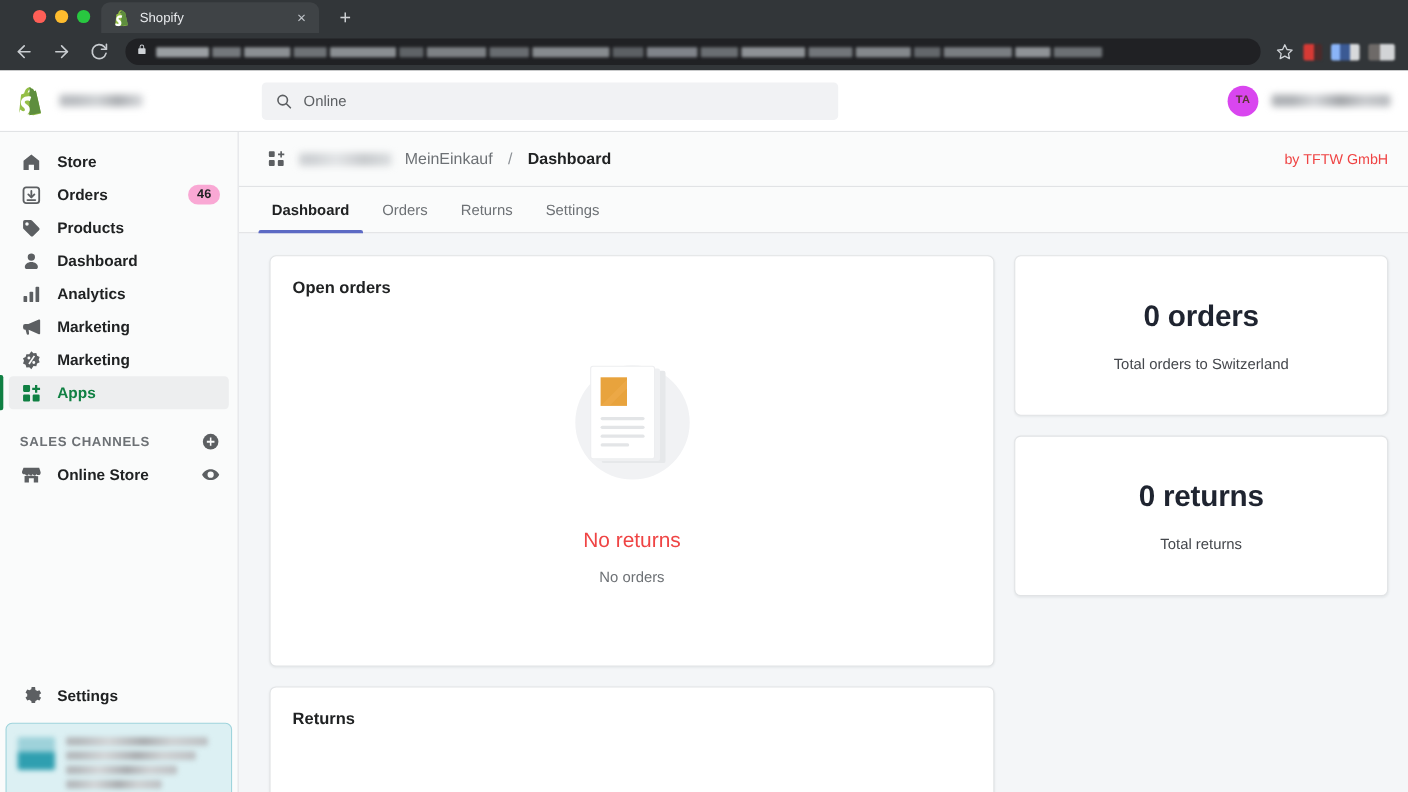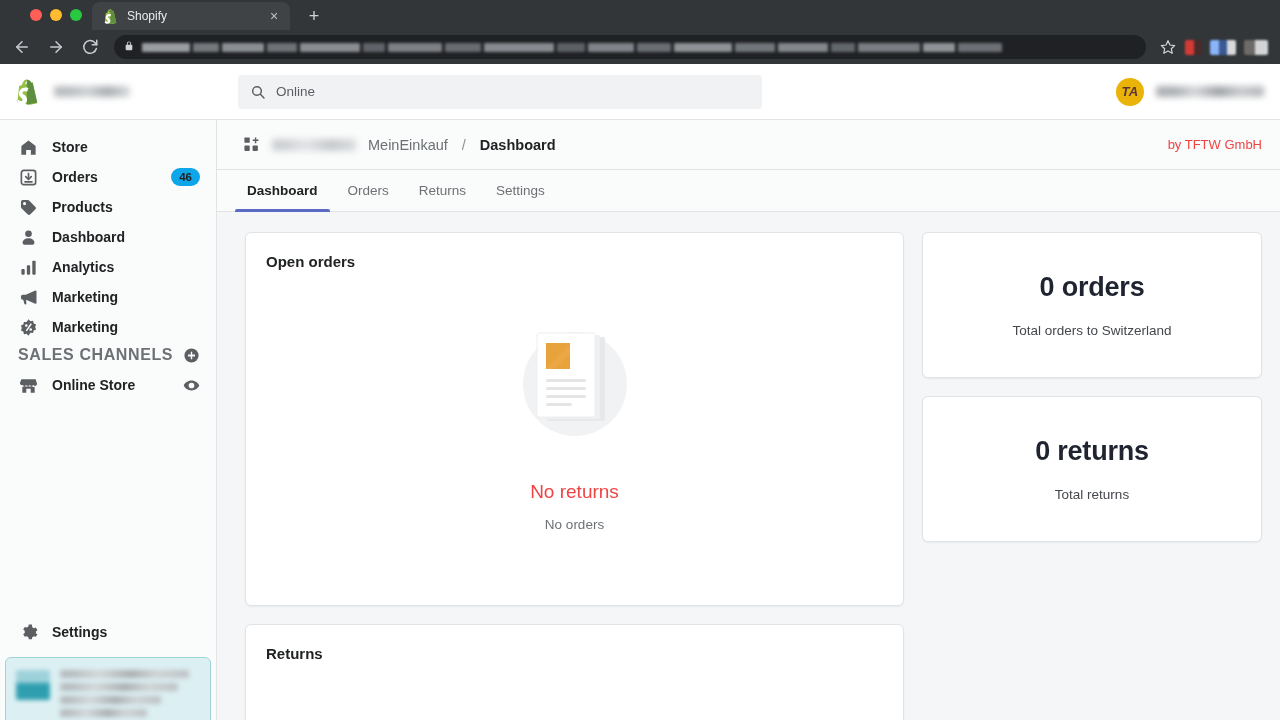--- a/index.html
+++ b/index.html
@@ -98,23 +98,23 @@
     border-radius: 4px; display: flex; align-items: center;
     gap: 10px; padding: 0 12px; margin-left: 96px;
   }
   .search-icon { width: 16px; height: 16px; color: #5c5f62; flex: 0 0 16px; }
   .search-placeholder { color: #5c5f62; font-size: 13.5px; }
   .topbar-right {
     margin-left: auto; display: flex; align-items: center; gap: 12px;
   }
   .avatar {
     width: 28px; height: 28px; border-radius: 50%;
-    background: #eab308; color: #5a3535;
-    display: flex; align-items: center; justify-content: center;
-    font-size: 13px; font-weight: 600; letter-spacing: .3px; font-style: italic;
+    background: #d946ef; color: #5a3535;
+    display: flex; align-items: center; justify-content: center;
+    font-size: 10px; font-weight: 600; letter-spacing: .3px;
   }
   .account-blur {
     width: 108px; height: 11px;
     background: linear-gradient(90deg,#adb0b4 18%,#d4d6d9 36%,#9fa2a6 58%,#c8cacd 78%,#b4b7bb 100%);
   }
 
   
   .shell { display: flex; height: 624px; }
 
   
@@ -141,28 +141,28 @@
   .nav-item.active {
     background: #edeeef; color: #108043;
   }
   .nav-item.active .ico { color: #108043; }
   .nav-item.active::before {
     content: ""; position: absolute; left: -8px; top: -1px;
     width: 3px; height: 32px; background: #108043;
     border-radius: 0 2px 2px 0;
   }
   .badge {
-    margin-left: auto; background: #0ea5e9; color: #202223;
+    margin-left: auto; background: #f9a8d4; color: #202223;
     font-size: 11.5px; font-weight: 600;
     border-radius: 10px; padding: 2px 8px; line-height: 14px;
   }
   .section-head {
     display: flex; align-items: center;
-    margin: 4px 16px 6px 18px;
-    color: #6d7175; font-size: 16px;
+    margin: 20px 16px 6px 18px;
+    color: #6d7175; font-size: 12px;
     font-weight: 600; letter-spacing: .6px; text-align: center;
   }
   .section-head .act {
     margin-left: auto; width: 18px; height: 18px;
     display: flex; align-items: center; justify-content: center;
     color: #5c5f62;
   }
   .channel-item {
     display: flex; align-items: center; gap: 14px;
     height: 30px; margin: 0 8px; padding: 0 8px 0 10px;
@@ -440,20 +440,31 @@
 
     <div class="nav-item">
       <span class="ico">
         <svg width="19" height="19" viewBox="0 0 24 24" fill="currentColor">
             <path d="M12 1.6 14.4 4l3.3-.4.9 3.2 3 1.4-1.2 3.1 1.2 3.1-3 1.4-.9 3.2-3.3-.4L12 22.4 9.6 20l-3.3.4-.9-3.2-3-1.4L3.6 12.7 2.4 9.6l3-1.4.9-3.2L9.6 5zM9.2 7.8a1.7 1.7 0 1 0 0 3.4 1.7 1.7 0 0 0 0-3.4zm5.6 5a1.7 1.7 0 1 0 0 3.4 1.7 1.7 0 0 0 0-3.4zm1.5-5.3-1.6-1-6.2 9.3 1.6 1z"></path>
           </svg>
       </span>
       <span>Marketing</span>
     </div>
 
+    <div class="nav-item active">
+      <span class="ico">
+        <svg width="19" height="19" viewBox="0 0 24 24" fill="currentColor">
+            <rect x="2.5" y="2.5" width="8" height="8" rx="1.3"></rect>
+            <rect x="2.5" y="13.5" width="8" height="8" rx="1.3"></rect>
+            <rect x="13.5" y="13.5" width="8" height="8" rx="1.3"></rect>
+            <path d="M18.8 2.5h-2.6v3.2H13v2.6h3.2v3.2h2.6V8.3H22V5.7h-3.2z"></path>
+          </svg>
+      </span>
+      <span>Apps</span>
+    </div>
 
     <div class="section-head">
       <span>SALES CHANNELS</span>
       <span class="act">
         <svg width="17" height="17" viewBox="0 0 24 24" fill="currentColor">
             <circle cx="12" cy="12" r="10"></circle>
             <path d="M11 6.8h2v3.9h3.9v2.6H13v3.9h-2v-3.9H7.1v-2.6H11z" fill="#fafbfb"></path>
           </svg>
       </span>
     </div>

